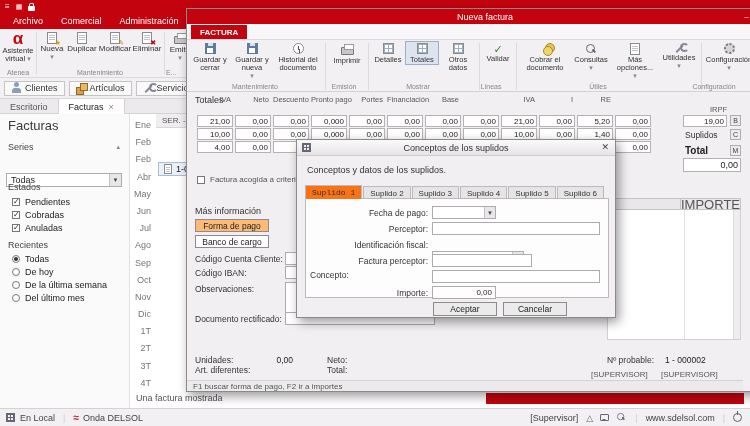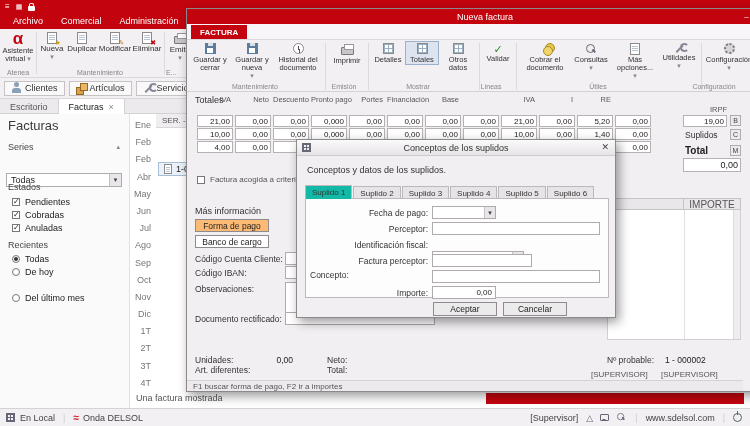--- a/index.html
+++ b/index.html
@@ -55,21 +55,21 @@
   .hcell { width:36px; font-size:7.5px; color:#5a565a; text-align:right; padding-right:2px; margin-left:2px; white-space:nowrap; overflow:visible; }
   .gridrow { display:flex; position:absolute; }
   .keybox { width:11px; height:11px; background:#eceaec; border:1px solid #b0acb0; font-size:7px; color:#444; display:flex; align-items:center; justify-content:center; }
   .ibox { background:#fff; border:1px solid #aeaaae; height:13px; font-size:8px; display:flex; align-items:center; padding:0 3px; }
   .btn { background:#ecebec; border:1px solid #8e8a8e; display:flex; align-items:center; justify-content:center; font-size:8.5px; color:#222; }
   .flabel { font-size:8.5px; color:#333; white-space:nowrap; }
 
   
   .dlg-title-gray { height:16px; background:#f2f0f2; background-image:linear-gradient(#fbfafb,#e6e4e6); border-bottom:1px solid #cfcbcf; display:flex; align-items:center; justify-content:center; font-size:9px; color:#333; position:relative; }
   .stab { height:13px; display:flex; align-items:center; padding:0 6px; font-size:8px; color:#333; border:1px solid #bcb8bc; border-bottom:none; background:#e6e4e6; margin-right:1px; }
-  .stab.active { background:#14b8a6; height:14px; position:relative; z-index:2; }
+  .stab.active { background:#f97316; height:14px; position:relative; z-index:2;font-family:Liberation Mono, monospace; }
 
   
   .i-doc { width:10px; height:12px; background:#fff; border:1px solid #8a8a8a; position:relative; margin-bottom:1px; }
   .i-doc::after { content:""; position:absolute; left:1px; right:1px; top:2px; height:1px; background:#b8c4d0; box-shadow:0 2px 0 #b8c4d0, 0 4px 0 #b8c4d0; }
   .badge { position:absolute; right:-5px; bottom:-4px; font-size:7px; }
   .i-print { width:13px; height:8px; background:#c9c5c9; border:1px solid #777; border-radius:1px; position:relative; margin:4px 0 2px; }
   .i-print::before { content:""; position:absolute; left:2px; top:-4px; width:8px; height:4px; background:#fff; border:1px solid #999; }
   .i-save { width:11px; height:11px; background:#5c7d9e; position:relative; margin-bottom:2px; }
   .i-save::before { content:""; position:absolute; left:2px; top:5px; width:6px; height:5px; background:#fff; }
   .i-save::after { content:""; position:absolute; left:3px; top:0; width:5px; height:3px; background:#d8e2ec; }
@@ -224,20 +224,24 @@
         <span>Recientes</span>
       </div>
       <div class="abs srow" style="left:0;top:138px;width:128px">
         <span class="rd on"></span>
         <span>Todas</span>
       </div>
       <div class="abs srow" style="left:0;top:151px;width:128px">
         <span class="rd"></span>
         <span>De hoy</span>
       </div>
+      <div class="abs srow" style="left:0;top:164px;width:128px">
+        <span class="rd"></span>
+        <span>De la última semana</span>
+      </div>
       <div class="abs srow" style="left:0;top:177px;width:128px">
         <span class="rd"></span>
         <span>Del último mes</span>
       </div>
     </div>
 
     <div class="abs" style="left:131px;top:6px;width:24px">
 
     <div class="month">Ene</div>
         <div class="month">Feb</div>
@@ -454,21 +458,21 @@
           <span>0,00</span>
         </div>
 
       <div class="abs" style="left:10px;top:83px;display:flex;align-items:center">
         <span class="cb"></span>
         <span style="font-size:8px;color:#555">Factura acogida a criterio de c</span>
       </div>
 
       <div class="abs" style="left:420px;top:106px;width:134px;height:12px;background:#e9e7e9;border:1px solid #c6c2c6;display:flex">
         <div style="width:76px;border-right:1px solid #c6c2c6"></div>
-        <div style="flex:1;display:flex;align-items:center;justify-content:center;font-size:10px;color:#555">IMPORTE</div>
+        <div style="flex:1;display:flex;align-items:center;justify-content:center;font-size:13px;color:#555">IMPORTE</div>
       </div>
       <div class="abs" style="left:420px;top:118px;width:134px;height:130px;background:#fff;border:1px solid #d2ced2;border-top:none">
         <div class="abs" style="left:76px;top:0;bottom:0;width:1px;background:#e4e1e4"></div>
         <div class="abs" style="right:0;top:0;bottom:0;width:7px;background:#efedef;border-left:1px solid #ddd9dd"></div>
       </div>
 
       <span class="abs" style="left:8px;top:114px;color:#333">Más información</span>
       <div class="abs btn" style="left:8px;top:127px;width:74px;height:13px;background:#fdba74">
           <span>Forma de pago</span>
         </div>

